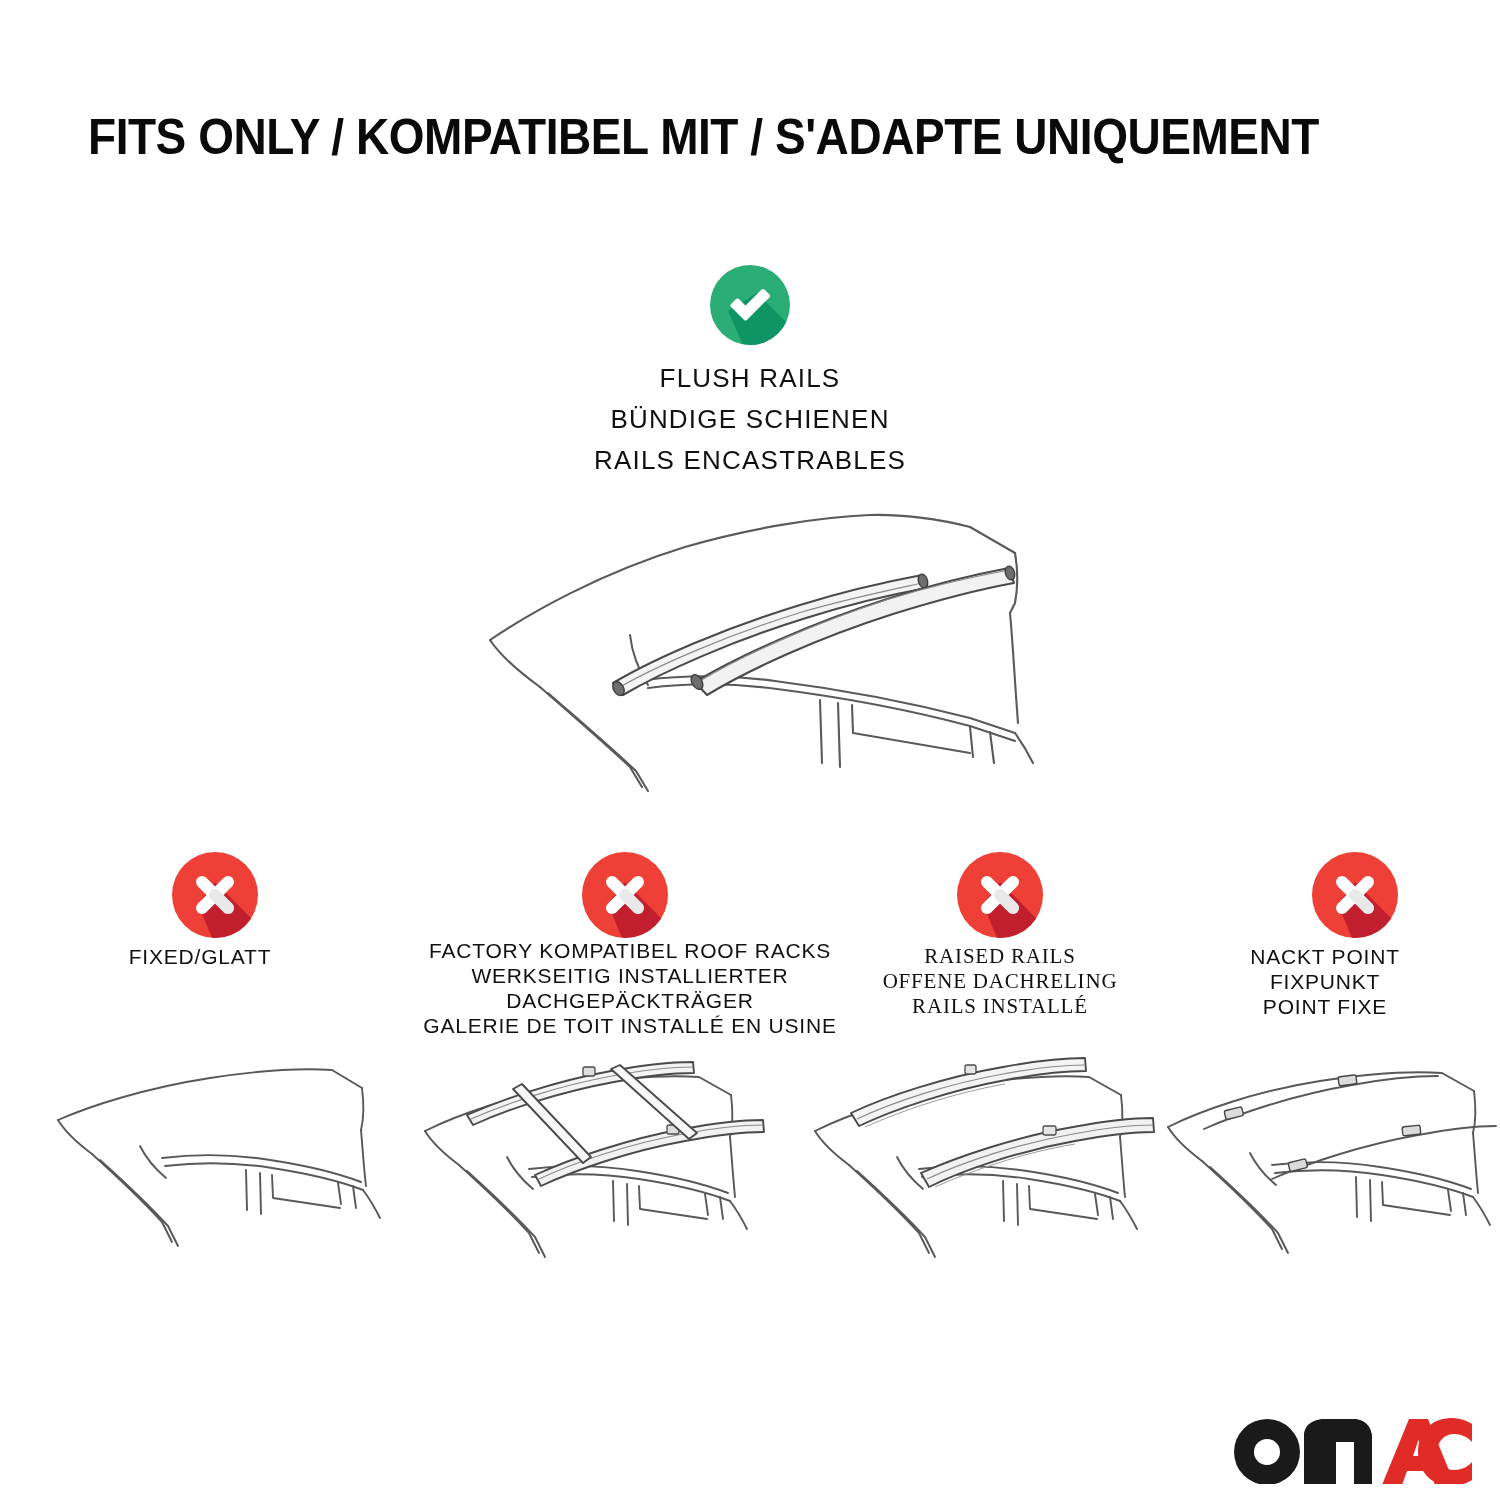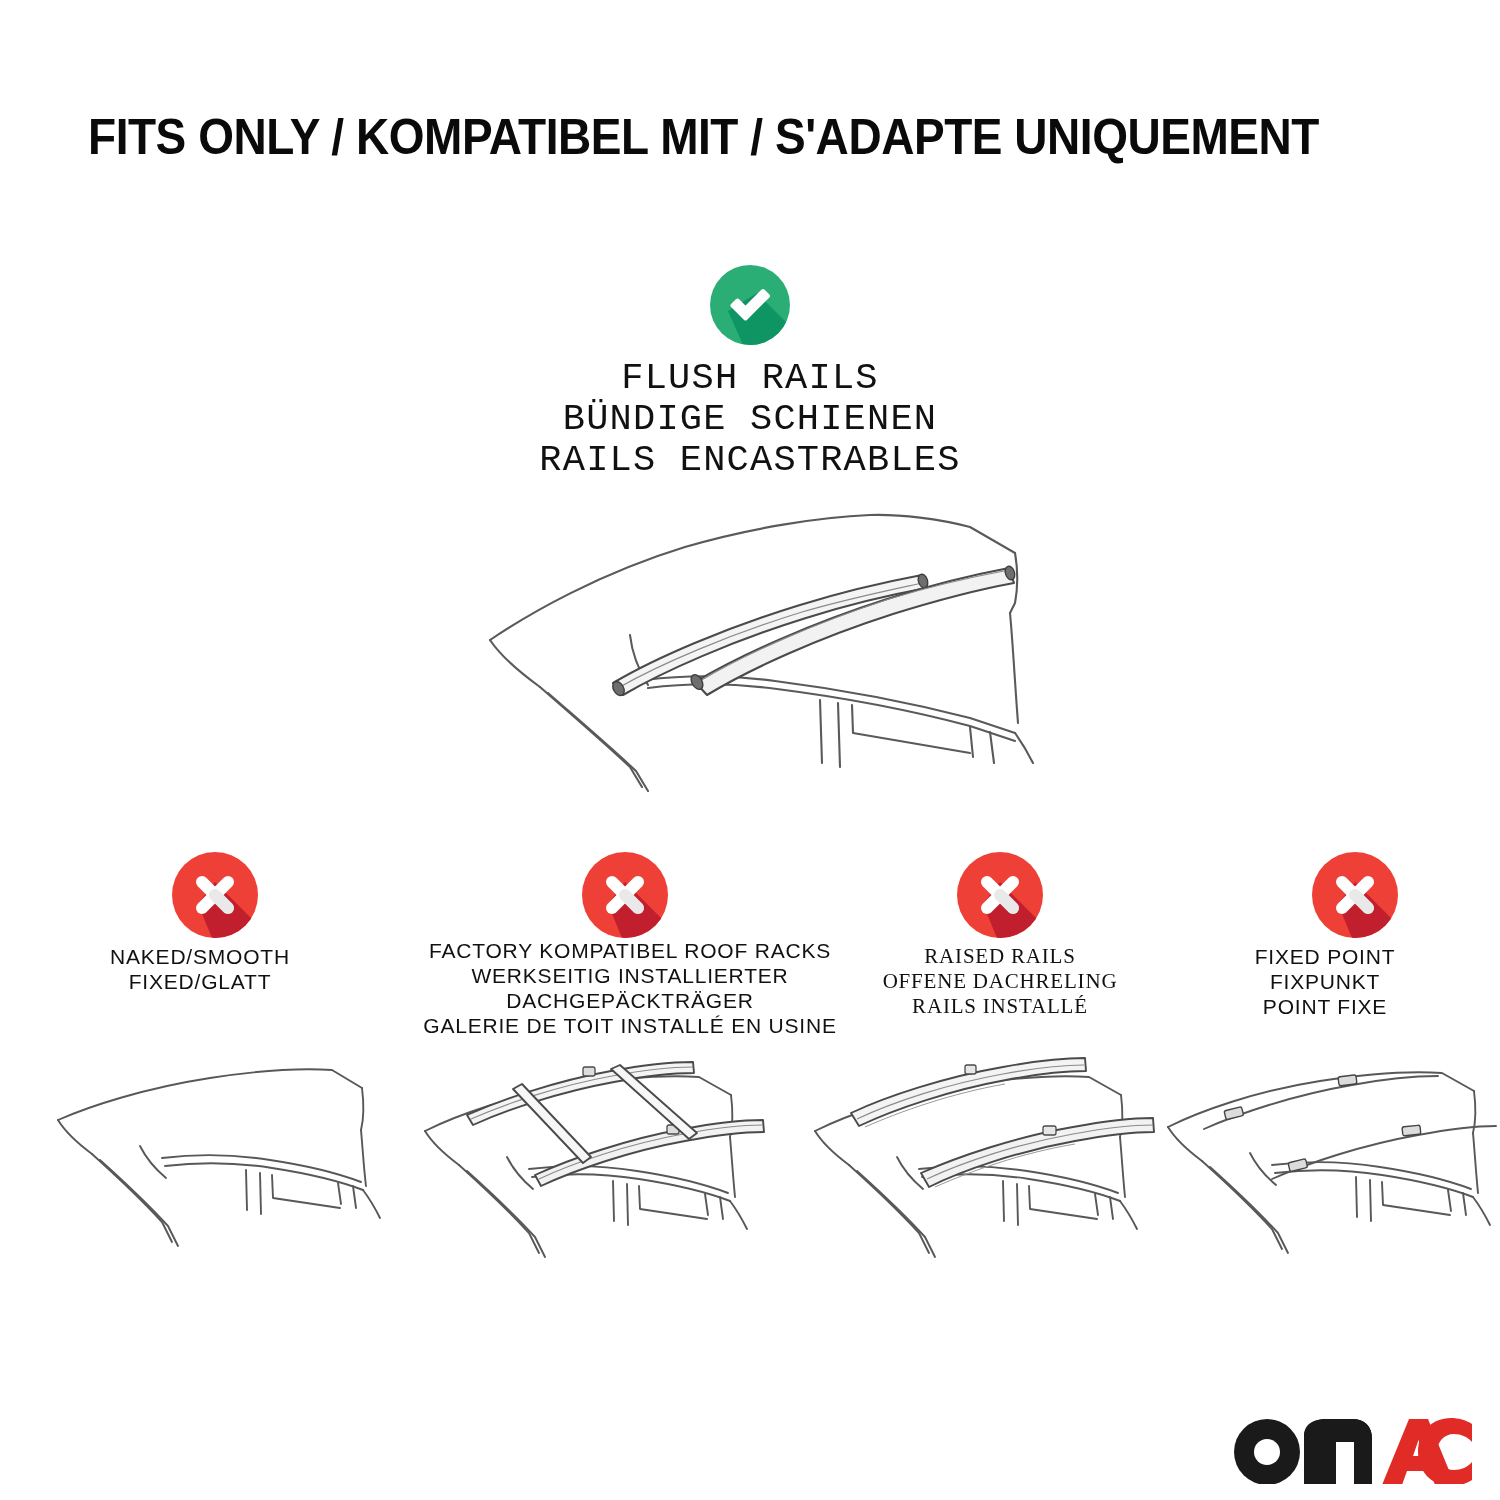--- a/index.html
+++ b/index.html
@@ -23,23 +23,22 @@
     white-space:nowrap;
   }
 
   
   #ok-block{position:absolute;left:0;top:0;width:1500px;}
   .check-wrap{position:absolute;left:710px;top:265px;width:80px;height:80px;}
 
   .ok-lines{
     position:absolute;left:250px;top:358px;width:1000px;
     text-align:center;color:#111;
-    font-size:37px;line-height:41px;font-weight:400;
+    font-size:26px;line-height:41px;font-weight:400;
     letter-spacing:1.2px;
-    font-family:Liberation Mono, monospace;
   }
   .ok-lines div{white-space:nowrap;}
 
   
   .no-col{position:absolute;top:0;}
   .x-wrap{position:absolute;width:86px;height:86px;}
   .no-label{
     position:absolute;text-align:center;color:#111;
     font-size:21px;line-height:25px;letter-spacing:0.8px;
     font-weight:400;
@@ -147,21 +146,20 @@
           <line x1="30" y1="30" x2="56" y2="56"></line>
           <line x1="56" y1="30" x2="30" y2="56"></line>
         </g>
         <g clip-path="url(#xc1)" opacity="0.55">
           <line x1="43" y1="43" x2="56" y2="56" stroke="#d7d7d7" stroke-width="12" stroke-linecap="round"></line>
         </g>
       </svg>
     </div>
 
     <div class="no-label" style="left:0;top:944px;width:400px;">
-      <div>NAKED/SMOOTH</div>
       <div>FIXED/GLATT</div>
     </div>
 
     <div class="roof" style="left:50px;top:1058px;width:340px;height:220px;">
       <svg width="340" height="220" viewBox="0 0 340 220">
         <g fill="none" stroke="#585858" stroke-width="1.9" stroke-linejoin="round" stroke-linecap="round">
           <path d="M8 62 C40 48 95 30 160 20 C205 13 250 10 282 12 L312 30"></path>
           <path d="M312 30 C314 46 314 60 311 72"></path>
           <path d="M8 62 C14 72 26 84 42 96"></path>
           <path d="M42 96 C62 114 90 140 112 164 L122 184"></path>
@@ -343,21 +341,21 @@
           <line x1="30" y1="30" x2="56" y2="56"></line>
           <line x1="56" y1="30" x2="30" y2="56"></line>
         </g>
         <g clip-path="url(#xc4)" opacity="0.55">
           <line x1="43" y1="43" x2="56" y2="56" stroke="#d7d7d7" stroke-width="12" stroke-linecap="round"></line>
         </g>
       </svg>
     </div>
 
     <div class="no-label" style="left:0;top:944px;width:350px;">
-      <div>FIXED POINT</div>
+      <div>NACKT POINT</div>
       <div>FIXPUNKT</div>
       <div>POINT FIXE</div>
     </div>
 
     <div class="roof" style="left:10px;top:1053px;width:350px;height:230px;">
       <svg width="350" height="230" viewBox="0 0 350 230">
         <g fill="none" stroke="#585858" stroke-width="1.9" stroke-linejoin="round" stroke-linecap="round">
           <path d="M8 74 C40 58 96 38 160 28 C205 21 250 18 282 20 L314 38"></path>
           <path d="M314 38 C316 54 316 68 313 80"></path>
           <path d="M8 74 C14 84 26 96 42 108"></path>

